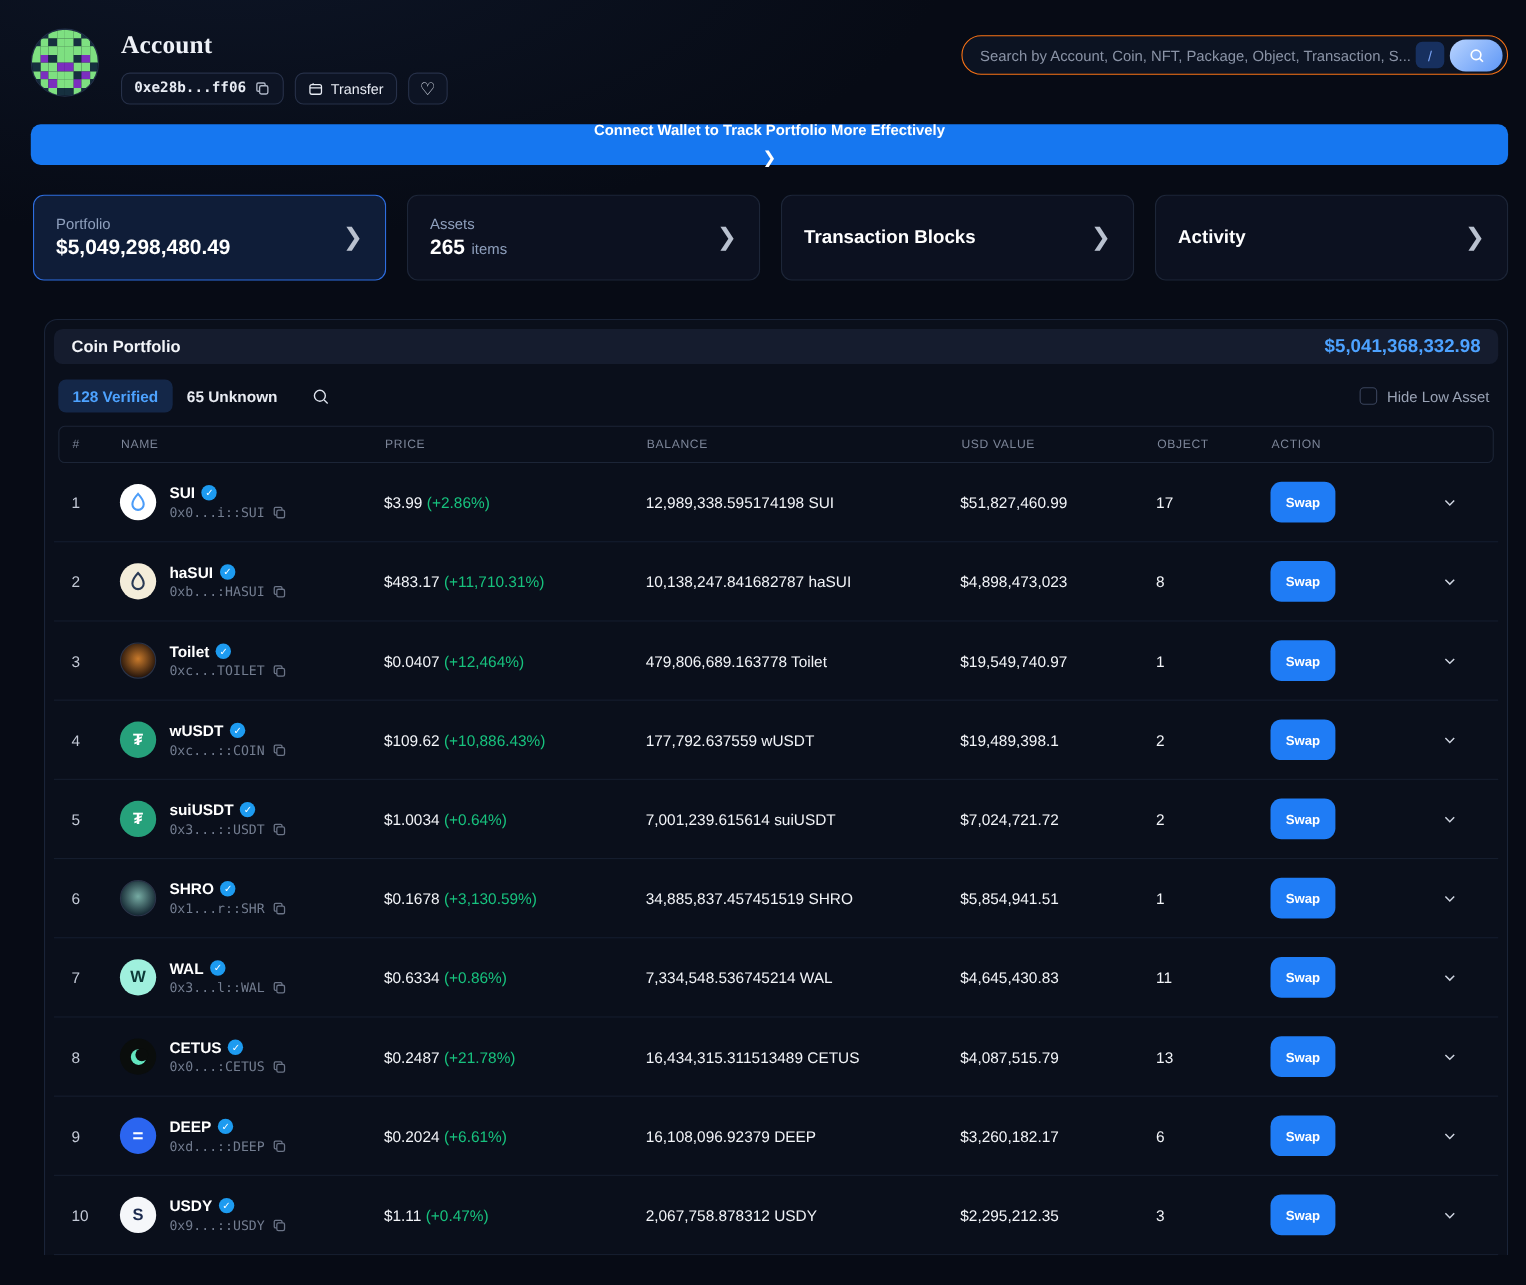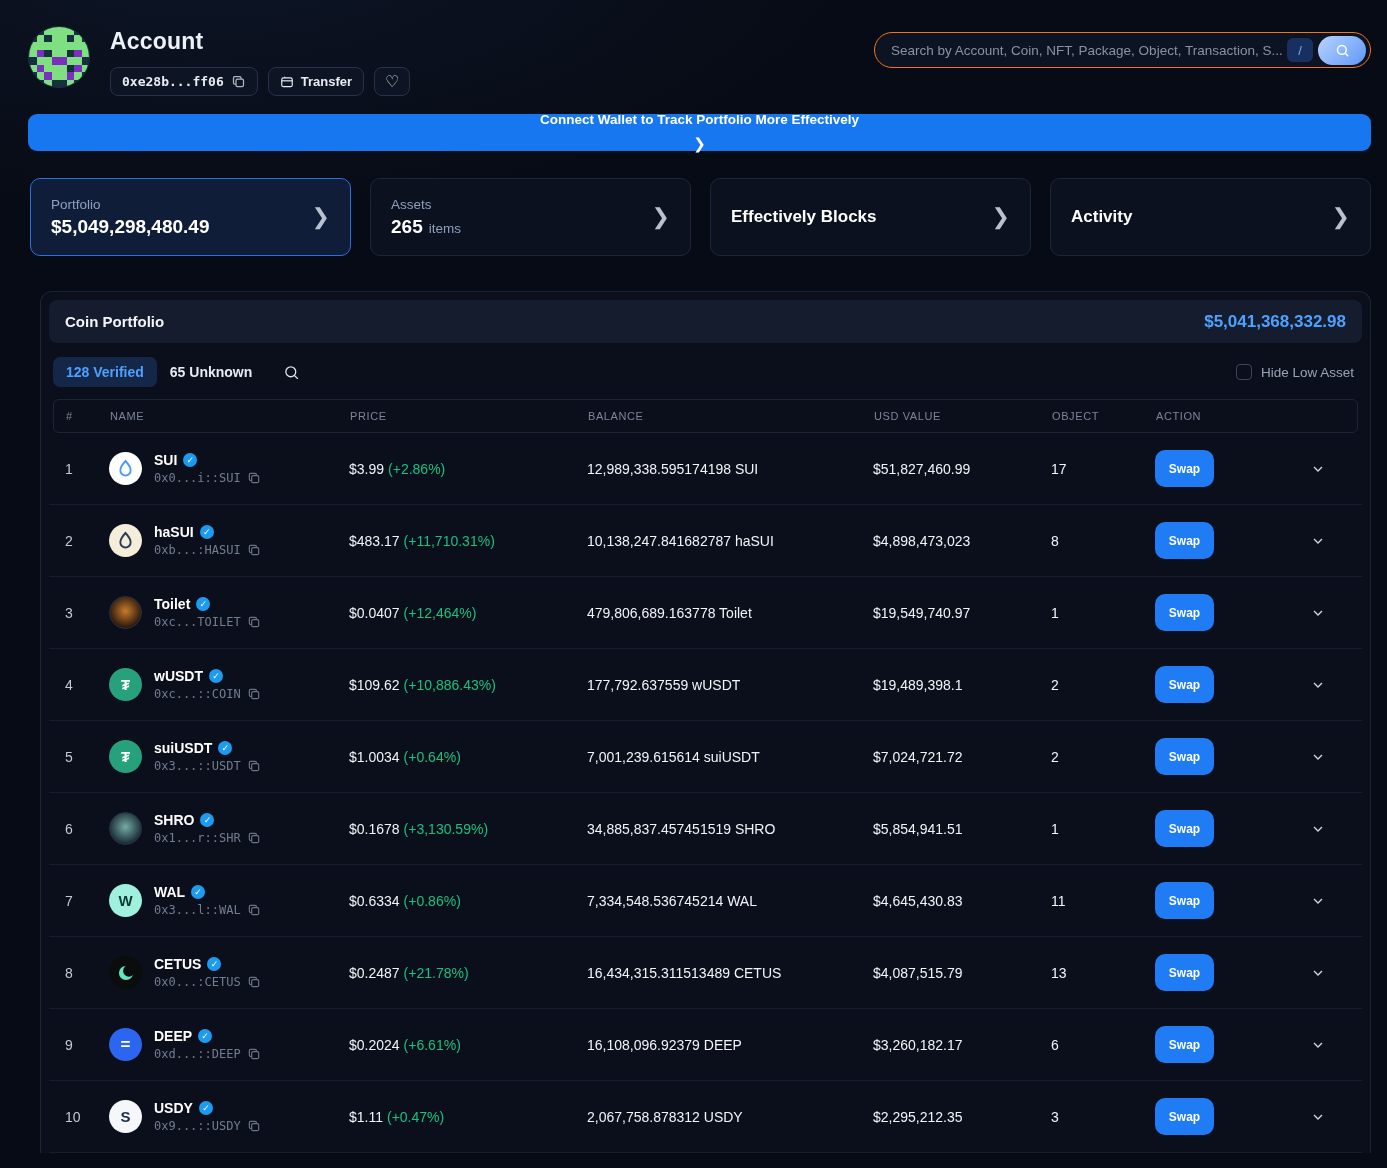--- a/index.html
+++ b/index.html
@@ -13,21 +13,21 @@
 
   
   .top { display:flex; align-items:flex-start; padding:26px 16px 0 28px; }
   .avatar {
     width:62px; height:62px; border-radius:50%; overflow:hidden; flex:0 0 62px;
     display:grid; grid-template-columns:repeat(8,1fr); grid-template-rows:repeat(8,1fr);
     border:1px solid #223049;
   }
   .avatar span { width:100%; height:100%; }
   .id-left { margin-left:20px; }
-  .acct-title { font-size:23px; font-weight:700; letter-spacing:.2px; margin-top:2px; }
+  .acct-title { font-size:23px; font-weight:700; letter-spacing:.2px; margin-top:2px;font-family:Liberation Serif, serif; }
   .chip-row { display:flex; gap:10px; margin-top:12px; align-items:center; }
   .chip {
     display:flex; align-items:center; gap:7px; height:29px; padding:0 11px;
     background:#0d1424; border:1px solid #273149; border-radius:8px;
     font-size:13px; color:#e8ecf4; cursor:pointer;
   }
   .chip .addr-text { font-size:13px; font-weight:700; }
   .chip.heart { padding:0 10px; color:#cfd5e1; font-size:16px; }
 
   .searchbar {
@@ -73,21 +73,21 @@
   .card .card-value .suffix { color:#8fa0bd; font-size:13.5px; font-weight:400; margin-left:6px; }
   .card .card-title { color:#fff; font-size:17px; font-weight:700; }
   .card .chev { margin-left:auto; color:#b9c1cf; font-size:22px; font-weight:400; }
 
   
   .panel {
     margin:35px 16px 0 40px; background:#0a0f1b; border:1px solid #1a2438;
     border-radius:12px 12px 0 0; border-bottom:none; padding:8px 0 0 0;
   }
   .panel-head {
-    margin:0 8px; height:43px; border-radius:8px; background:#151c2e;
+    margin:0 8px; height:32px; border-radius:8px; background:#151c2e;
     display:flex; align-items:center; padding:0 16px;
   }
   .panel-head .ptitle { font-size:15px; font-weight:700; color:#f2f4f8; }
   .panel-head .ptotal { margin-left:auto; font-size:17px; font-weight:700; color:#4da2ff; }
 
   .tabs-row { display:flex; align-items:center; margin:14px 16px 0 12px; }
   .tab-pill {
     padding:7px 13px; border-radius:7px; font-size:14px; cursor:pointer;
     color:#e8ebf2; font-weight:600;
   }
@@ -214,21 +214,21 @@
         </span>
       </div>
       <div class="chip">
         <span style="display:flex">
           <svg width="14" height="14" viewBox="0 0 24 24" fill="none" stroke="#e8ecf4" stroke-width="2">
               <rect x="3" y="5" width="18" height="15" rx="3"></rect>
               <path d="M3 10h18"></path>
               <path d="M8 5V3"></path>
             </svg>
         </span>
-        <span style="font-weight:700">Transfer</span>
+        <span style="font-weight:400">Transfer</span>
       </div>
       <div class="chip heart">
         <span>♡</span>
       </div>
     </div>
   </div>
 
   <div class="searchbar">
     <input type="text" placeholder="Search by Account, Coin, NFT, Package, Object, Transaction, S..." style="">
     <span class="slash-key">/</span>
@@ -257,21 +257,21 @@
       <span class="chev">❯</span>
     </div>
     <div class="card">
       <div class="card-body">
         <div class="card-label">Assets</div>
         <div class="card-value">265<span class="suffix">items</span></div>
       </div>
       <span class="chev">❯</span>
     </div>
     <div class="card">
-      <div class="card-title">Effectively Blocks</div>
+      <div class="card-title">Transaction Blocks</div>
       <span class="chev">❯</span>
     </div>
     <div class="card">
       <div class="card-title">Activity</div>
       <span class="chev">❯</span>
     </div>
   </div>
 
 <div class="panel">
   <div class="panel-head">

